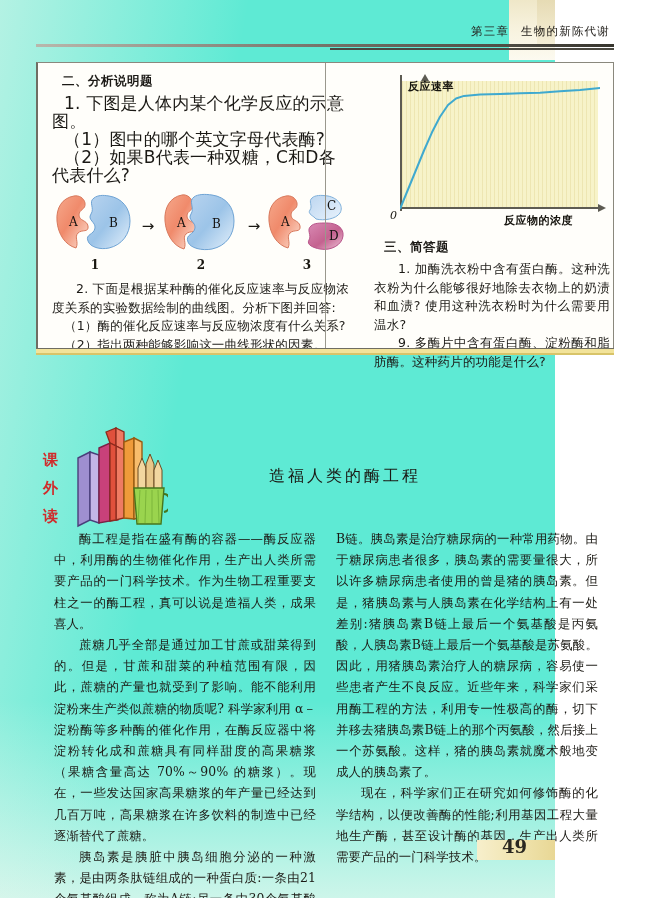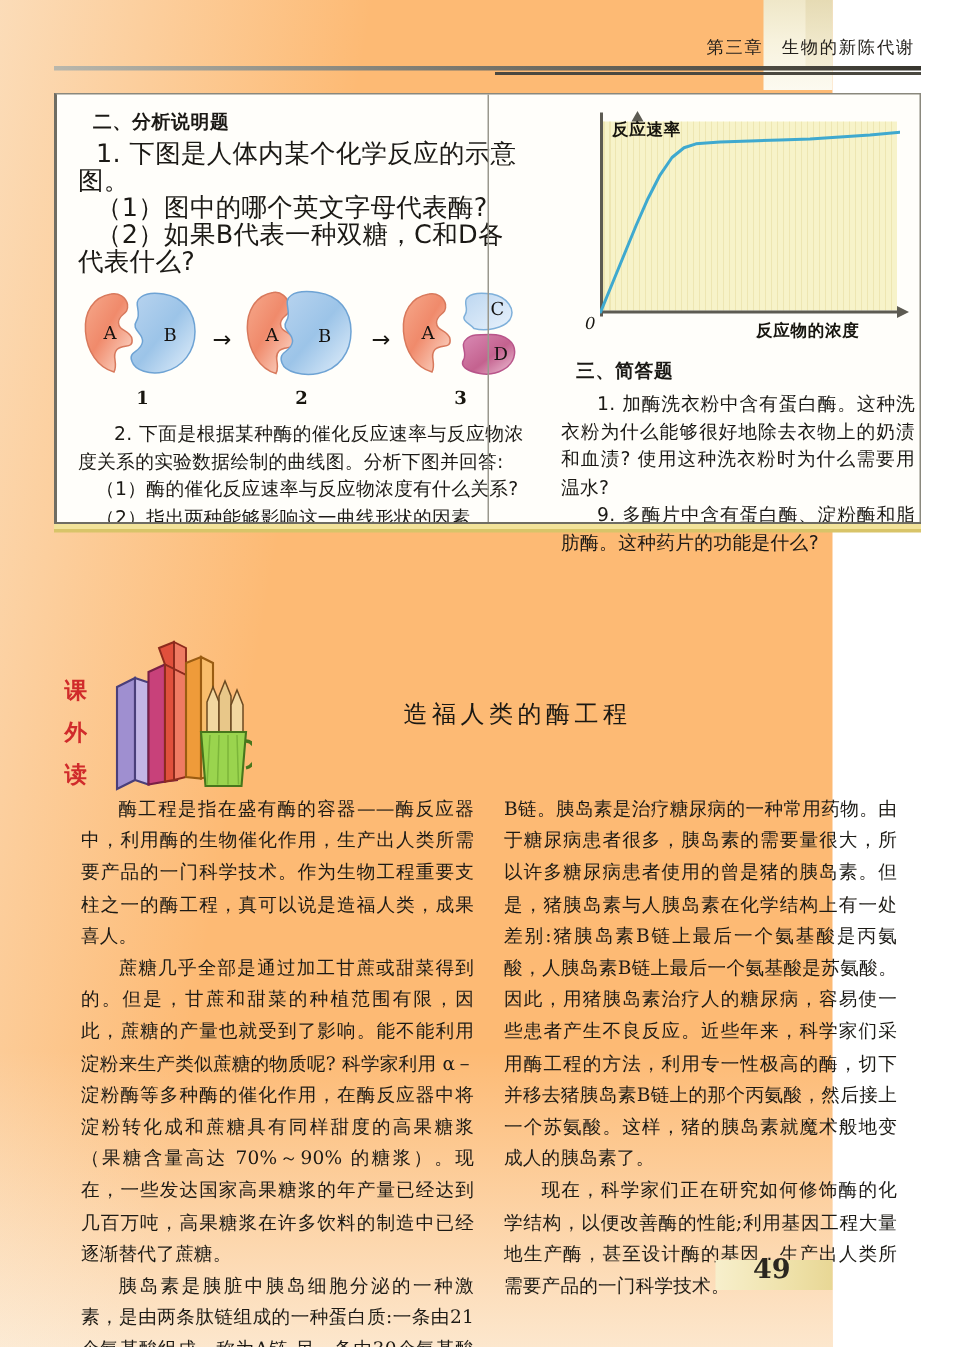--- a/index.html
+++ b/index.html
@@ -13,21 +13,21 @@
     background: #ffffff;
     font-family: "DejaVu Sans", "Liberation Sans", sans-serif;
     position: relative;
   }
 
   .page {
     position: absolute;
     left: 0; top: 0;
     width: 555px;
     height: 898px;
-    background: #fdba74;
+    background: #5eead4;
   }
 
   
   .paper-tint {
     position: absolute;
     left: 0; top: 0; right: 0; bottom: 0;
     background:
       linear-gradient(100deg, rgba(250,248,240,0.55) 0%, rgba(255,255,255,0) 35%),
       linear-gradient(0deg, rgba(252,250,243,0.7) 0%, rgba(255,255,255,0) 22%);
     pointer-events: none;

